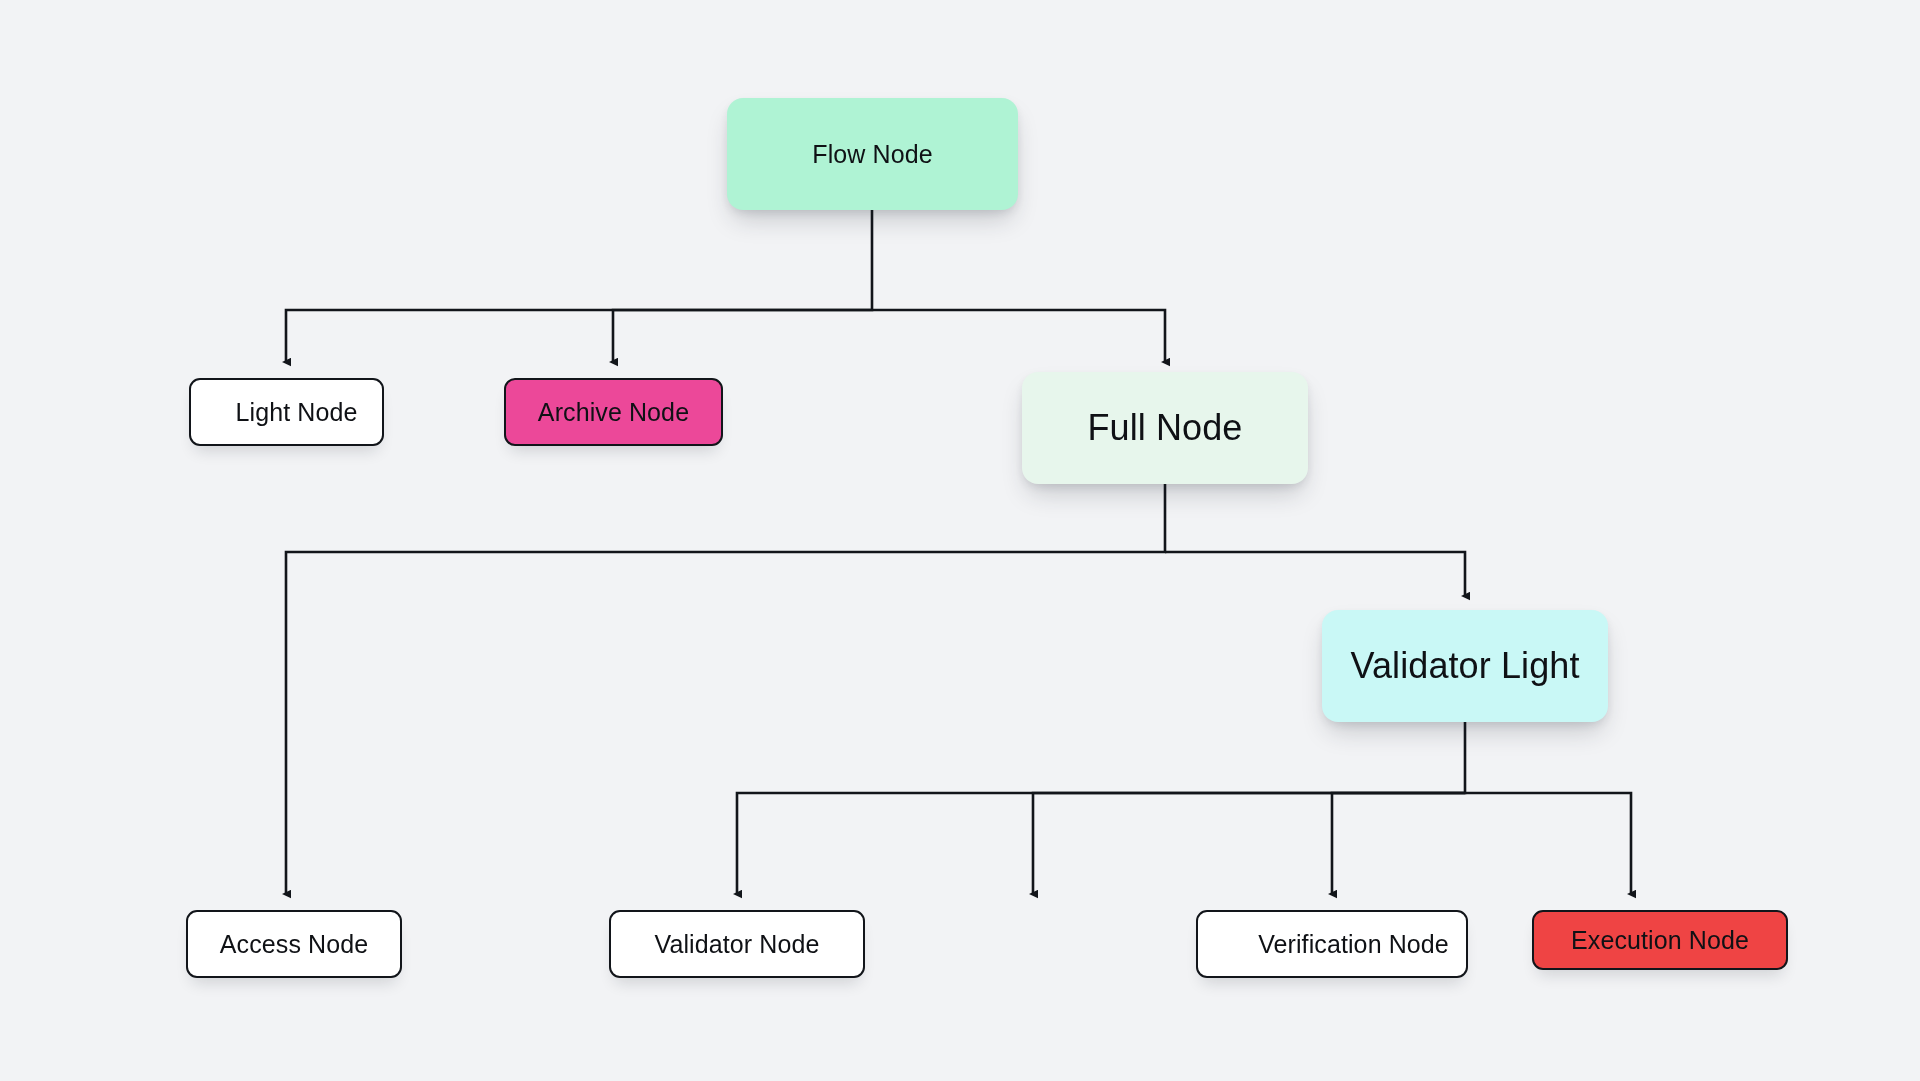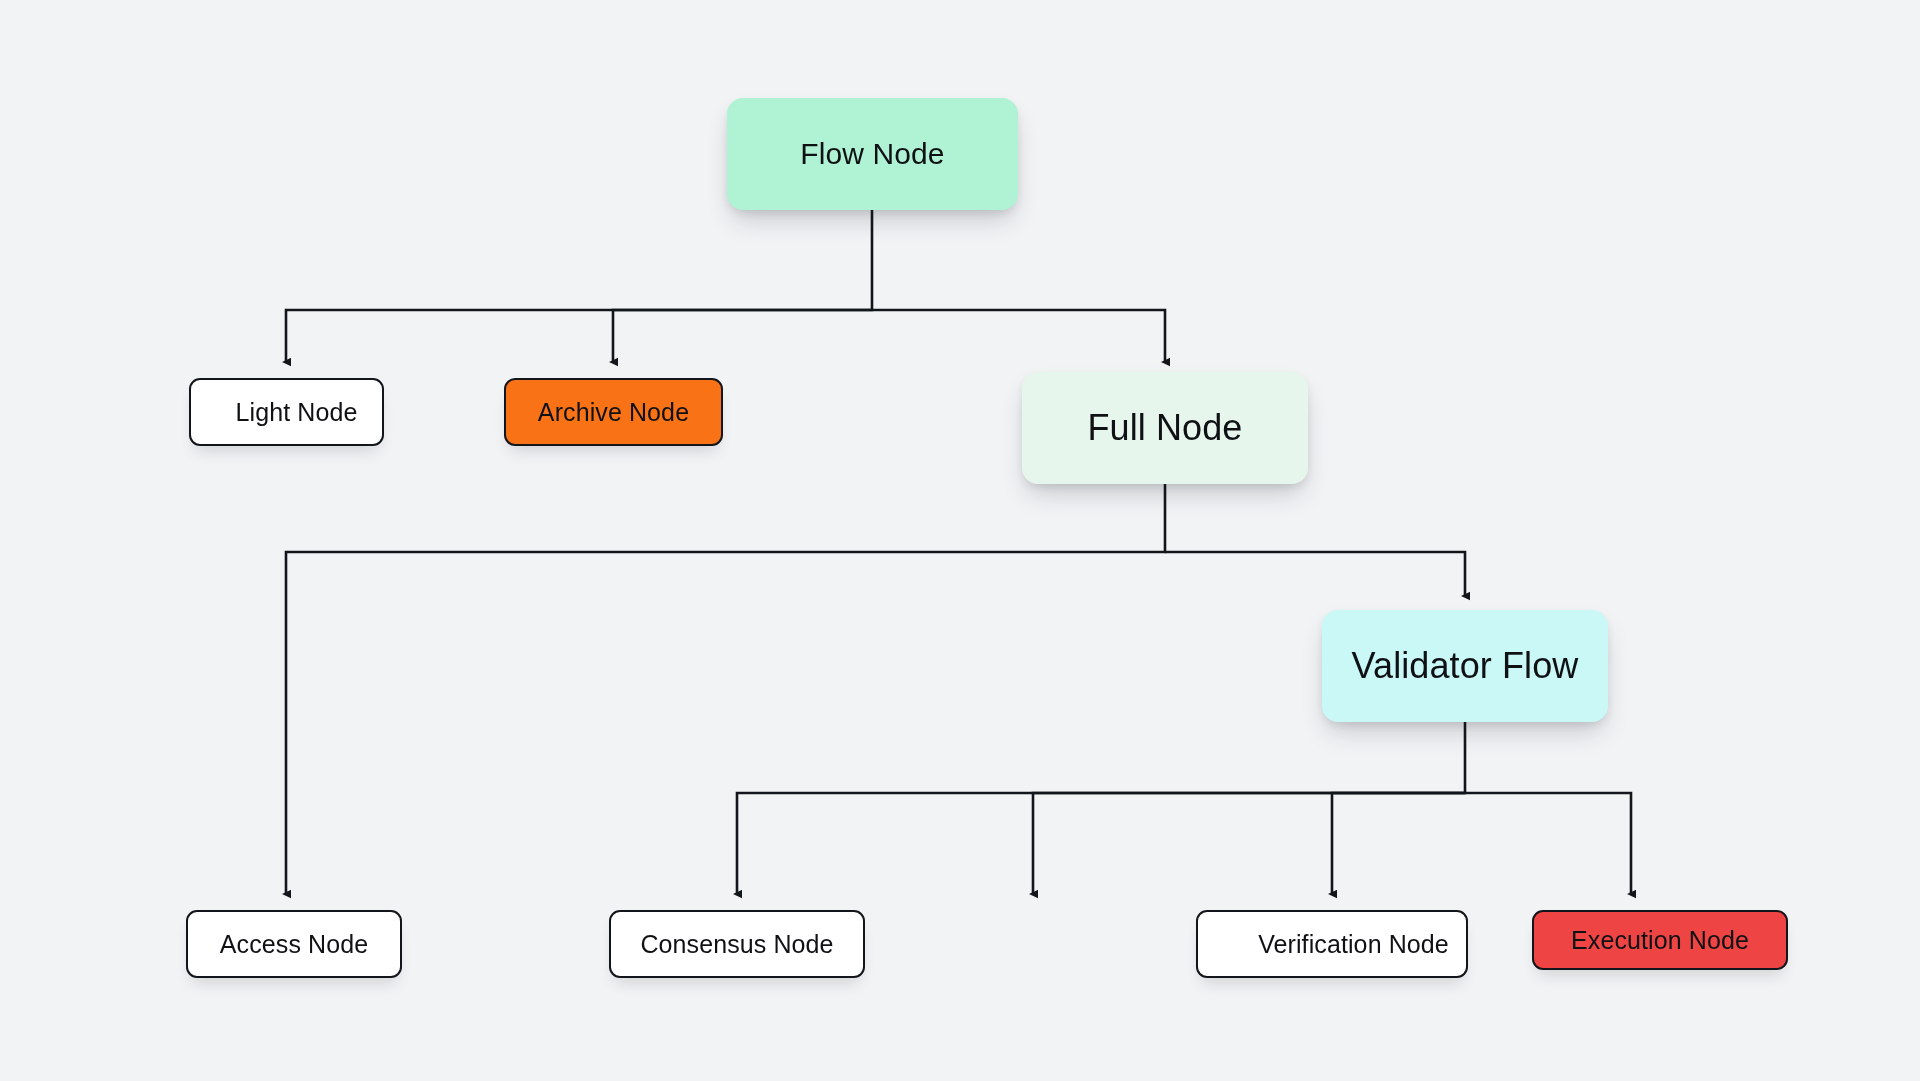--- a/index.html
+++ b/index.html
@@ -44,21 +44,21 @@
     font-size: 25px;
     box-shadow: 0 10px 16px -6px rgba(20,25,35,0.16);
   }
   
   .node.tinted {
     border: none;
     border-radius: 16px;
     box-shadow: 0 14px 26px -6px rgba(30,38,50,0.22),
                 0 4px 10px -2px rgba(30,38,50,0.12);
   }
-  .node.root    { font-size: 30px; }
+  .node.root    { font-size: 25px; }
   .node.branch  { font-size: 36px; }
 </style>
 </head>
 <body>
 
 <div id="canvas" style="background: rgb(242, 243, 245);">
 
   <svg id="edge-layer" viewBox="0 0 1920 1081" width="1920" height="1081">
     <defs>
       <marker id="arrow" markerWidth="10" markerHeight="10" refX="4.2" refY="5" orient="auto" markerUnits="userSpaceOnUse">
@@ -76,28 +76,28 @@
     <path d="M1465,722 L1465,793 L737,793 L737,894" fill="none" stroke="#12151a" stroke-width="2.6" marker-end="url(#arrow)"></path>
     <path d="M1465,793 L1033,793 L1033,894" fill="none" stroke="#12151a" stroke-width="2.6" marker-end="url(#arrow)"></path>
     <path d="M1465,793 L1332,793 L1332,894" fill="none" stroke="#12151a" stroke-width="2.6" marker-end="url(#arrow)"></path>
     <path d="M1465,793 L1631,793 L1631,894" fill="none" stroke="#12151a" stroke-width="2.6" marker-end="url(#arrow)"></path>
   </svg>
 
   <div class="node tinted root" id="n-flow" style="left: 727px; top: 98px; width: 291px; height: 112px; background: rgb(175, 243, 212);">Flow Node</div>
 
   <div class="node leaf" id="n-light" style="left: 189px; top: 378px; width: 195px; height: 68px; background: rgb(255, 255, 255); padding-left: 20px;">Light Node</div>
 
-  <div class="node leaf" id="n-archive" style="left: 504px; top: 378px; width: 219px; height: 68px; background: #f97316;">Archive Node</div>
+  <div class="node leaf" id="n-archive" style="left: 504px; top: 378px; width: 219px; height: 68px; background: #ec4899;">Archive Node</div>
 
   <div class="node tinted branch" id="n-full" style="left: 1022px; top: 372px; width: 286px; height: 112px; background: rgb(231, 246, 236);">Full Node</div>
 
   <div class="node leaf" id="n-access" style="left: 178px; top: 910px; width: 216px; height: 68px; background: rgb(255, 255, 255); margin-left: 8px;">Access Node</div>
 
-  <div class="node tinted branch" id="n-validator" style="left: 1322px; top: 610px; width: 286px; height: 112px; background: rgb(201, 248, 246);">Validator Flow</div>
+  <div class="node tinted branch" id="n-validator" style="left: 1322px; top: 610px; width: 286px; height: 112px; background: rgb(201, 248, 246);">Validator Light</div>
 
-  <div class="node leaf" id="n-collection" style="left: 609px; top: 910px; width: 256px; height: 68px; background: rgb(255, 255, 255);">Consensus Node</div>
+  <div class="node leaf" id="n-collection" style="left: 609px; top: 910px; width: 256px; height: 68px; background: rgb(255, 255, 255);">Validator Node</div>
 
 
   <div class="node leaf" id="n-verification" style="left: 1196px; top: 910px; width: 272px; height: 68px; background: rgb(255, 255, 255); padding-left: 43px;">Verification Node</div>
 
   <div class="node leaf" id="n-execution" style="left: 1532px; top: 910px; width: 256px; height: 60px; background: #ef4444;">Execution Node</div>
 
 </div>
 
 </body></html>

